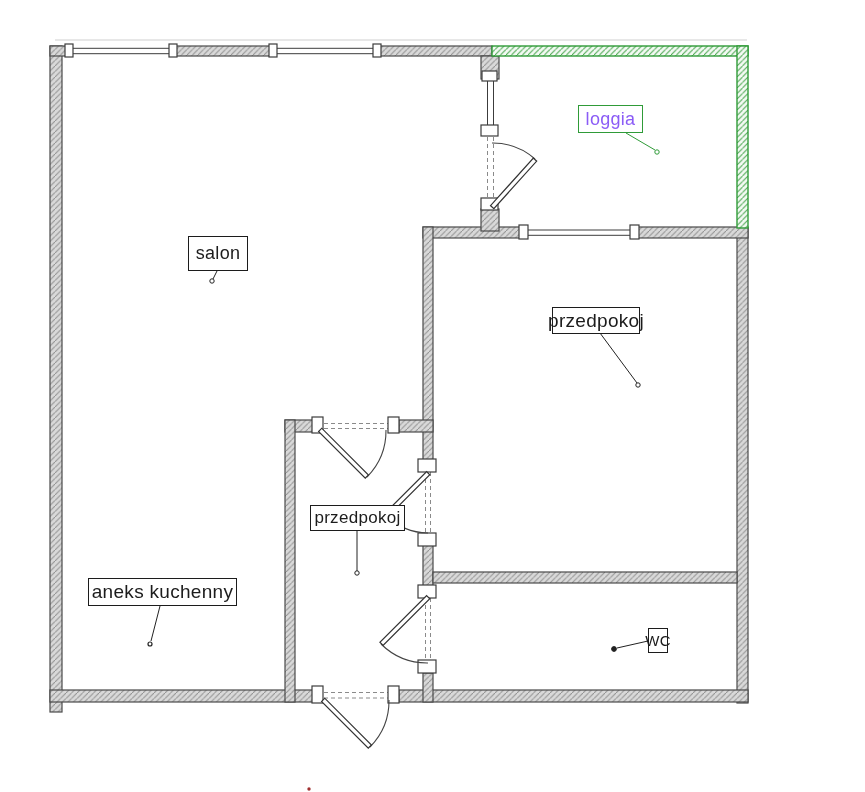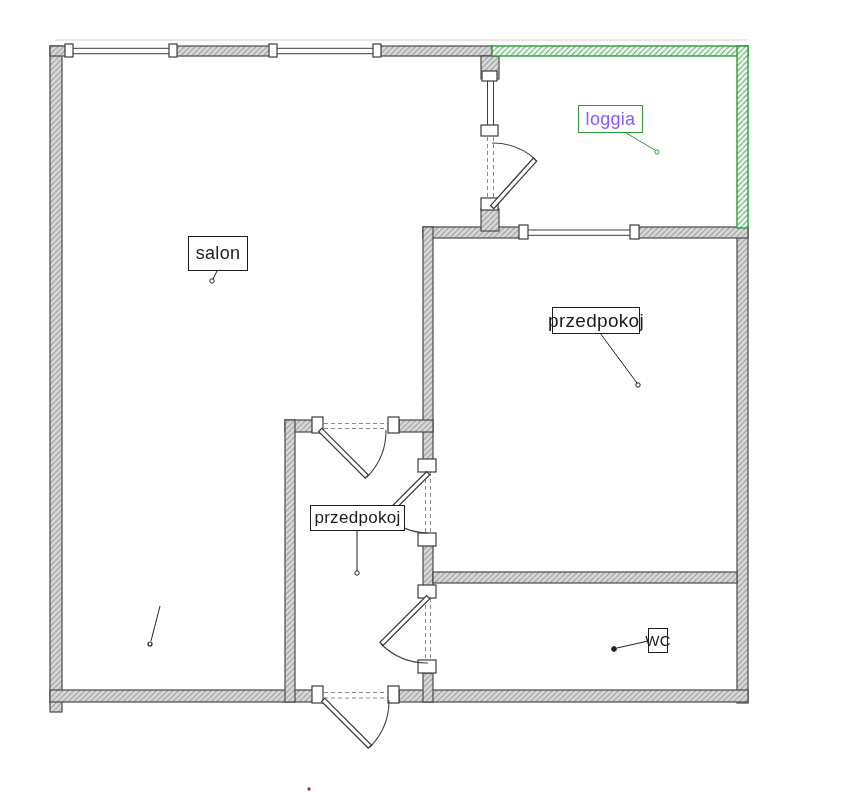--- a/index.html
+++ b/index.html
@@ -186,16 +186,17 @@
 </svg>
 
 <div class="room-label" style="left:188px; top:236px; width:60px; height:35px; font-size:18px;">salon</div>
 
 <div class="room-label green" style="left:578px; top:105px; width:65px; height:28px; font-size:18px;">loggia</div>
 
 <div class="room-label" style="left:552px; top:307px; width:88px; height:27px; font-size:19px;">przedpokoj</div>
 
 <div class="room-label" style="left:310px; top:505px; width:95px; height:26px; font-size:17px;">przedpokoj</div>
 
+<div class="room-label" style="left:88px; top:578px; width:149px; height:28px; font-size:19px;">aneks kuchenny</div>
 
 <div class="room-label" style="left:648px; top:628px; width:20px; height:25px; font-size:15px;">WC</div>
 
 </div>
 
 </body></html>

